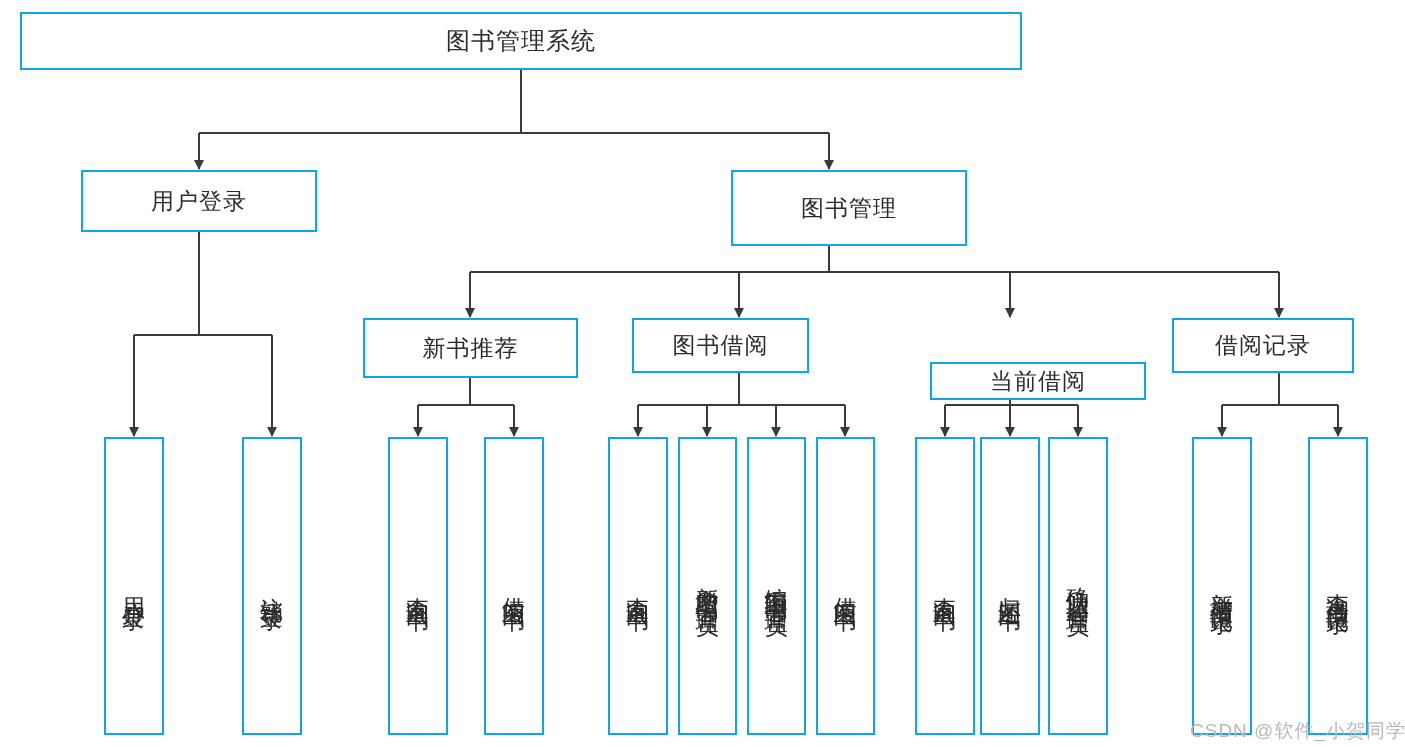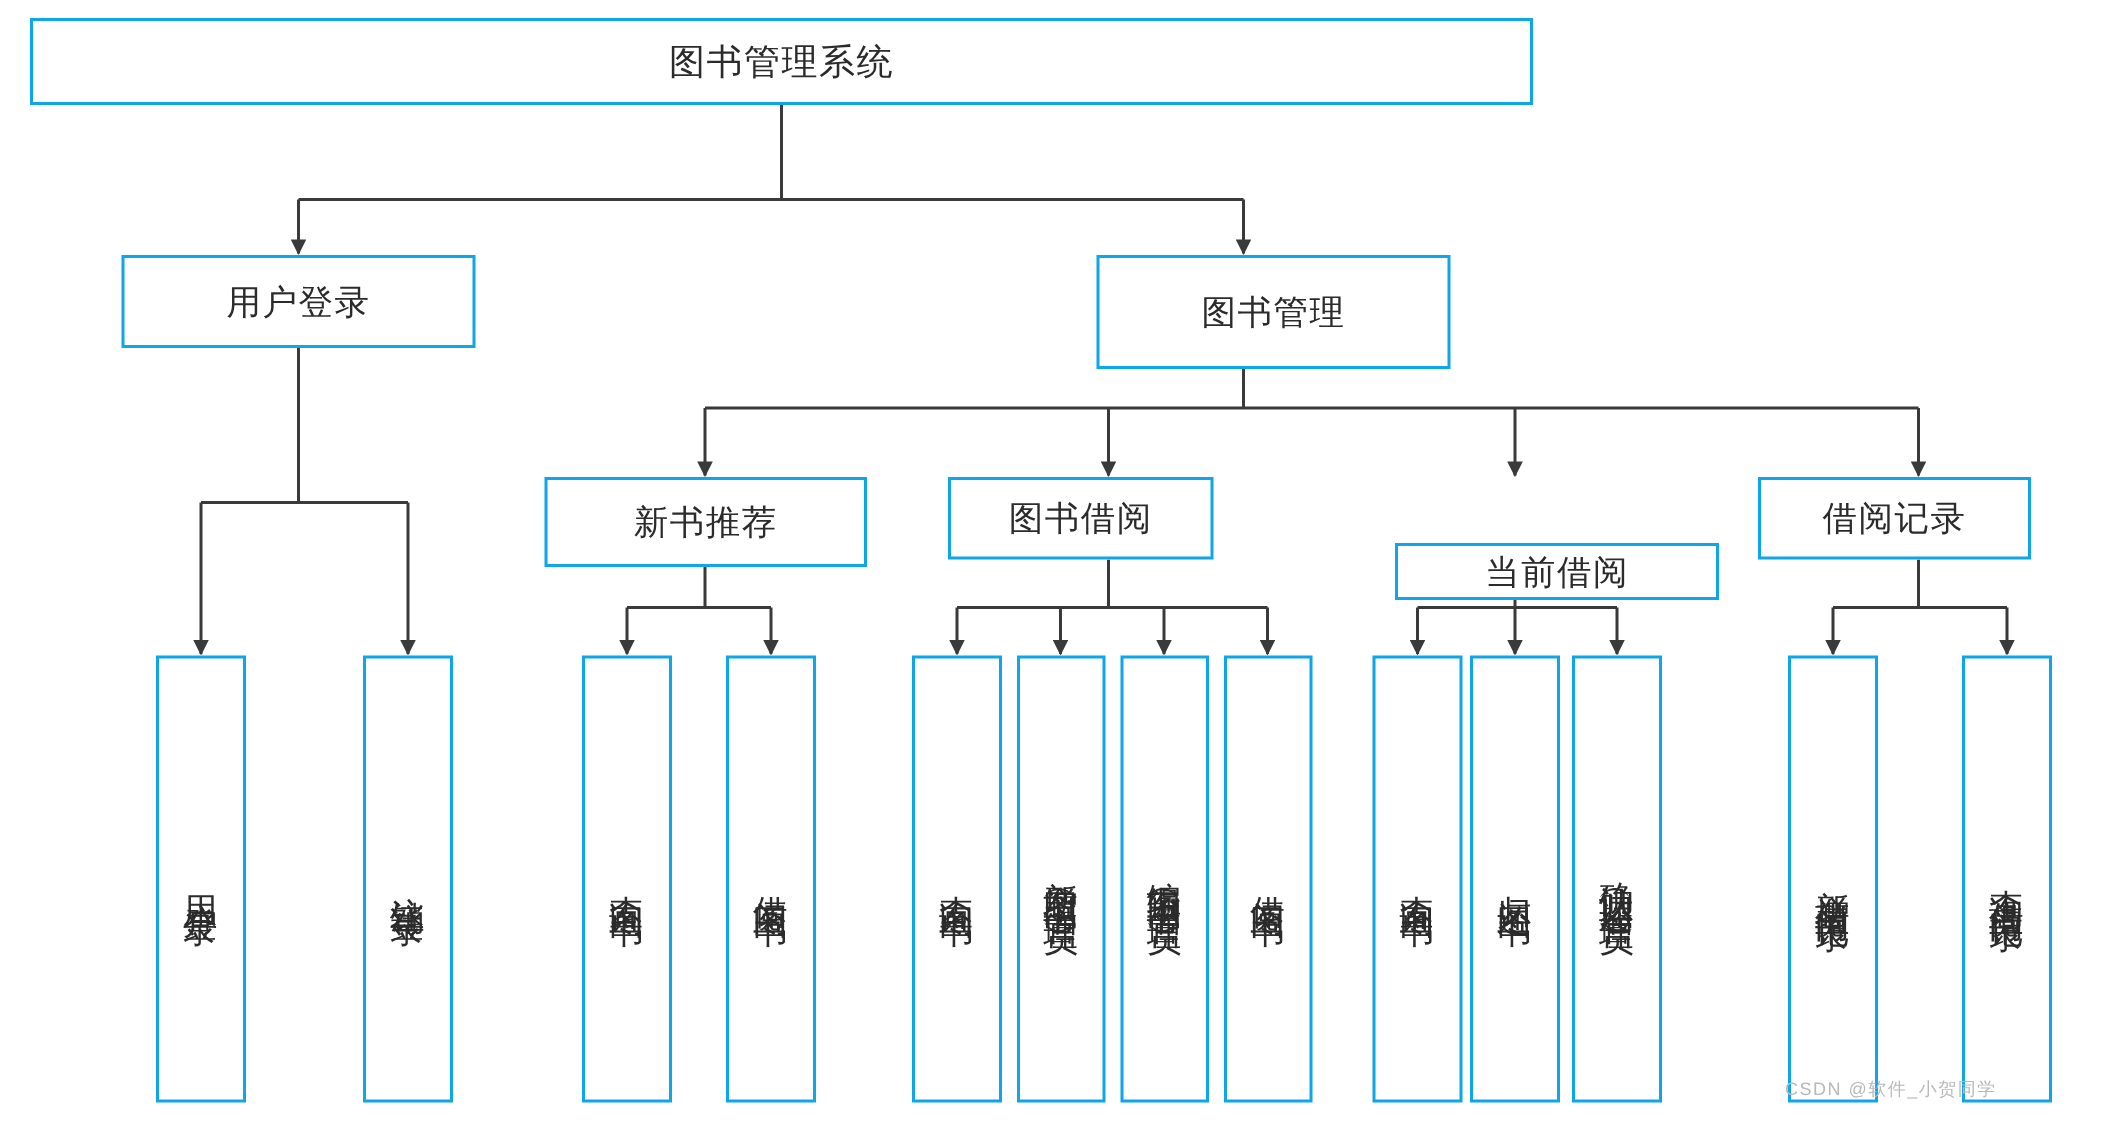--- a/index.html
+++ b/index.html
@@ -49,21 +49,21 @@
     line-height: 1.05;
     white-space: nowrap;
     letter-spacing: 4px;
     padding-top: 2px;
   }
   .node.root {
     font-size: 24px;
   }
   .watermark {
     position: absolute;
-    font-size: 12px;
+    font-size: 19px;
     color: #b9b9b9;
     letter-spacing: 1px;
     white-space: nowrap;
     user-select: none;
   }
 </style>
 </head>
 <body>
 
 <div id="canvas">

